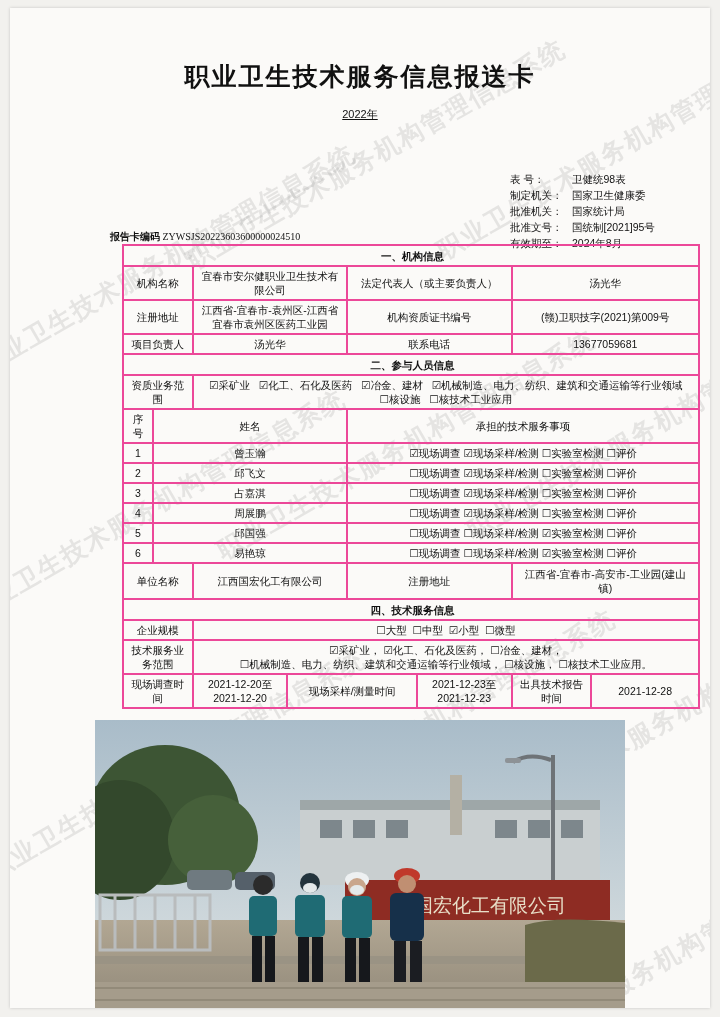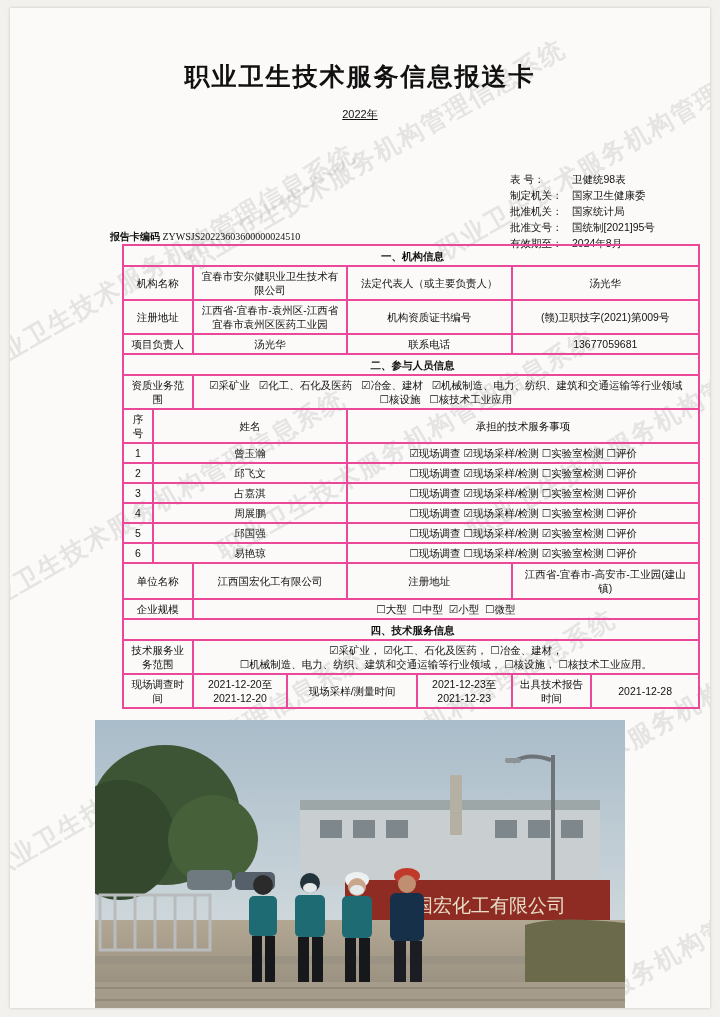--- a/index.html
+++ b/index.html
@@ -259,32 +259,32 @@
     <tr style="height:36px">
       <td colspan="2" class="c">单位名称</td>
       <td colspan="2" class="l">江西国宏化工有限公司</td>
       <td colspan="2" class="c">注册地址</td>
       <td colspan="2" class="l">江西省-宜春市-高安市-工业园(建山镇)</td>
     </tr>
 
 
 
     <tr>
+          <td colspan="8" class="sec">四、技术服务信息</td>
+        </tr>
+
+    <tr>
       <td colspan="2" class="c">企业规模</td>
       <td colspan="6" class="l">
         <span class="chk"><span>☐</span><span>大型</span></span>&nbsp;
         <span class="chk"><span>☐</span><span>中型</span></span>&nbsp;
         <span class="chk"><span>☑</span><span>小型</span></span>&nbsp;
         <span class="chk"><span>☐</span><span>微型</span></span>
       </td>
     </tr>
-
-    <tr>
-          <td colspan="8" class="sec">四、技术服务信息</td>
-        </tr>
 
     <tr>
       <td colspan="2" class="l">技术服务业务范围</td>
       <td colspan="6" class="l">
         <span class="chk"><span>☑</span><span>采矿业</span></span>，
         <span class="chk"><span>☑</span><span>化工、石化及医药</span></span>，
         <span class="chk"><span>☐</span><span>冶金、建材</span></span>，
         <span class="chk"><span>☐</span><span>机械制造、电力、纺织、建筑和交通运输等行业领域</span></span>，
         <span class="chk"><span>☐</span><span>核设施</span></span>，
         <span class="chk"><span>☐</span><span>核技术工业应用</span></span>。

